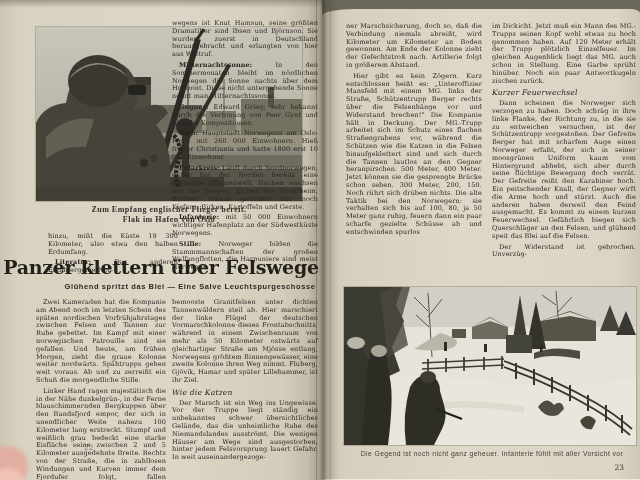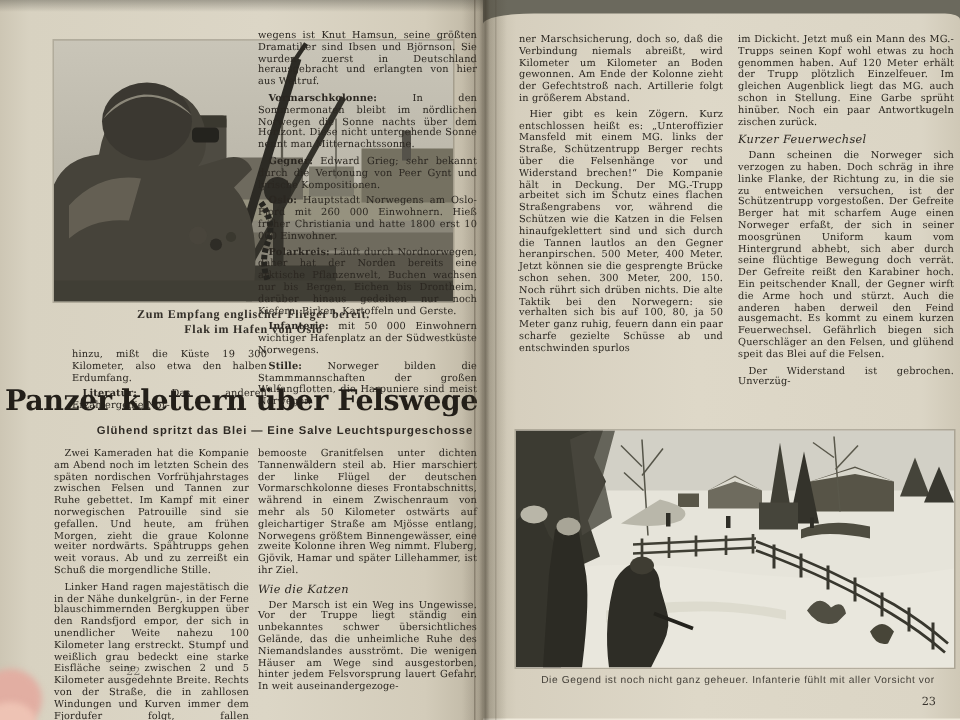--- a/index.html
+++ b/index.html
@@ -132,21 +132,21 @@
     <div>Flak im Hafen von Oslo</div>
   </div>
 
   <div class="col" style="left:48px;top:233px;width:130px;">
     <p>hinzu, mißt die Küste 19 300 Kilometer, also etwa den halben Erdumfang.</p>
     <p class="ind"><b>Literatur:</b> <span>Das anderen Erzählergenie Nor-</span></p>
   </div>
 
   <div class="col" style="left:172px;top:20px;width:146px;">
     <p> <span>wegens ist Knut Hamsun, seine größten Dramatiker sind Ibsen und Björnson. Sie wurden zuerst in Deutschland herausgebracht und erlangten von hier aus Weltruf.</span></p>
-    <p class="ind"><b>Vormarschkolonne:</b> <span>In den Sommermonaten bleibt im nördlichen Norwegen die Sonne nachts über dem Horizont. Diese nicht untergehende Sonne nennt man Mitternachtssonne.</span></p>
+    <p class="ind"><b>Mitternachtssonne:</b> <span>In den Sommermonaten bleibt im nördlichen Norwegen die Sonne nachts über dem Horizont. Diese nicht untergehende Sonne nennt man Mitternachtssonne.</span></p>
     <p class="ind"><b>Gegner:</b> <span>Edward Grieg; sehr bekannt durch die Vertonung von Peer Gynt und lyrische Kompositionen.</span></p>
     <p class="ind"><b>Oslo:</b> <span>Hauptstadt Norwegens am Oslo-Fjord mit 260 000 Einwohnern. Hieß früher Christiania und hatte 1800 erst 10 000 Einwohner.</span></p>
     <p class="ind"><b>Polarkreis:</b> <span>Läuft durch Nordnorwegen, daher hat der Norden bereits eine arktische Pflanzenwelt, Buchen wachsen nur bis Bergen, Eichen bis Drontheim, darüber hinaus gedeihen nur noch Kiefern, Birken, Kartoffeln und Gerste.</span></p>
     <p class="ind"><b>Infanterie:</b> <span>mit 50 000 Einwohnern wichtiger Hafenplatz an der Südwestküste Norwegens.</span></p>
     <p class="ind"><b>Stille:</b> <span>Norweger bilden die Stammmannschaften der großen Walfangflotten, die Harpuniere sind meist Norweger.</span></p>
   </div>
 
   <div class="headline">Panzer klettern über Felswege</div>
   <div class="subtitle">Glühend spritzt das Blei — Eine Salve Leuchtspurgeschosse</div>
 

